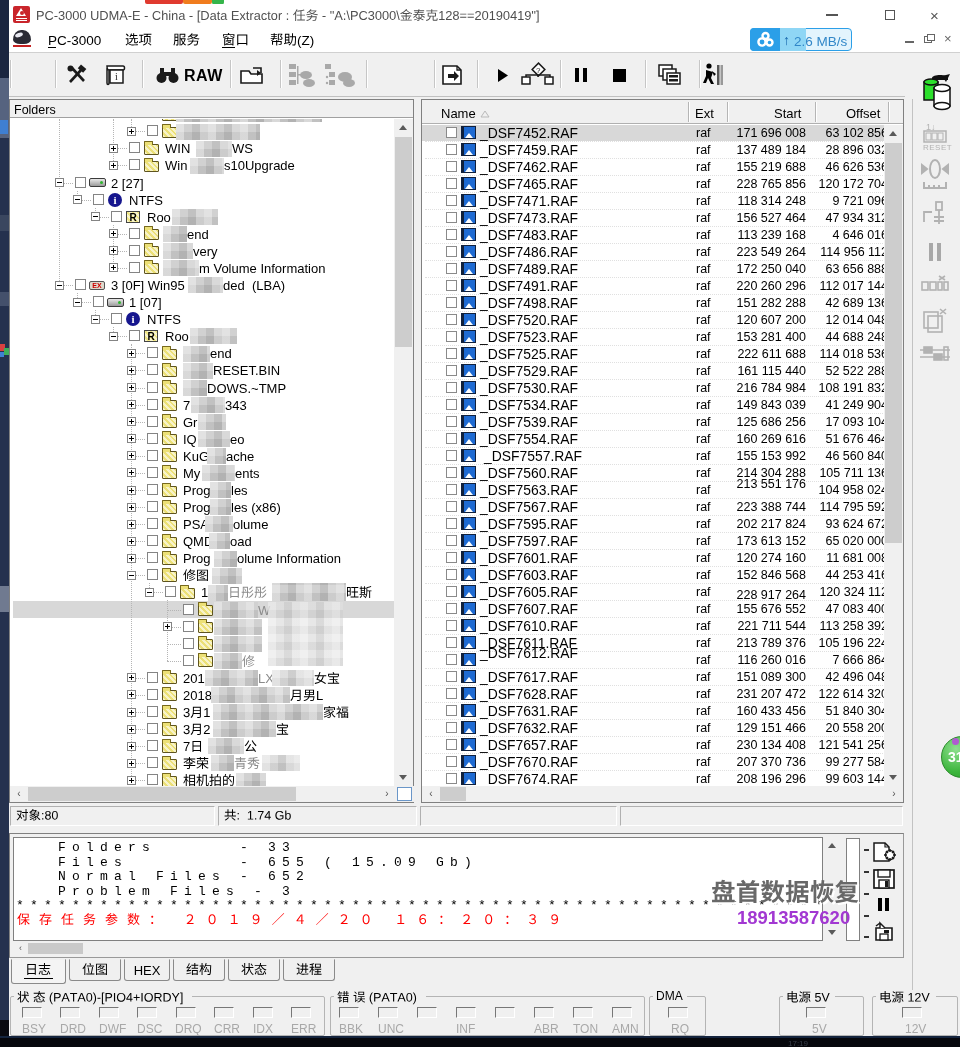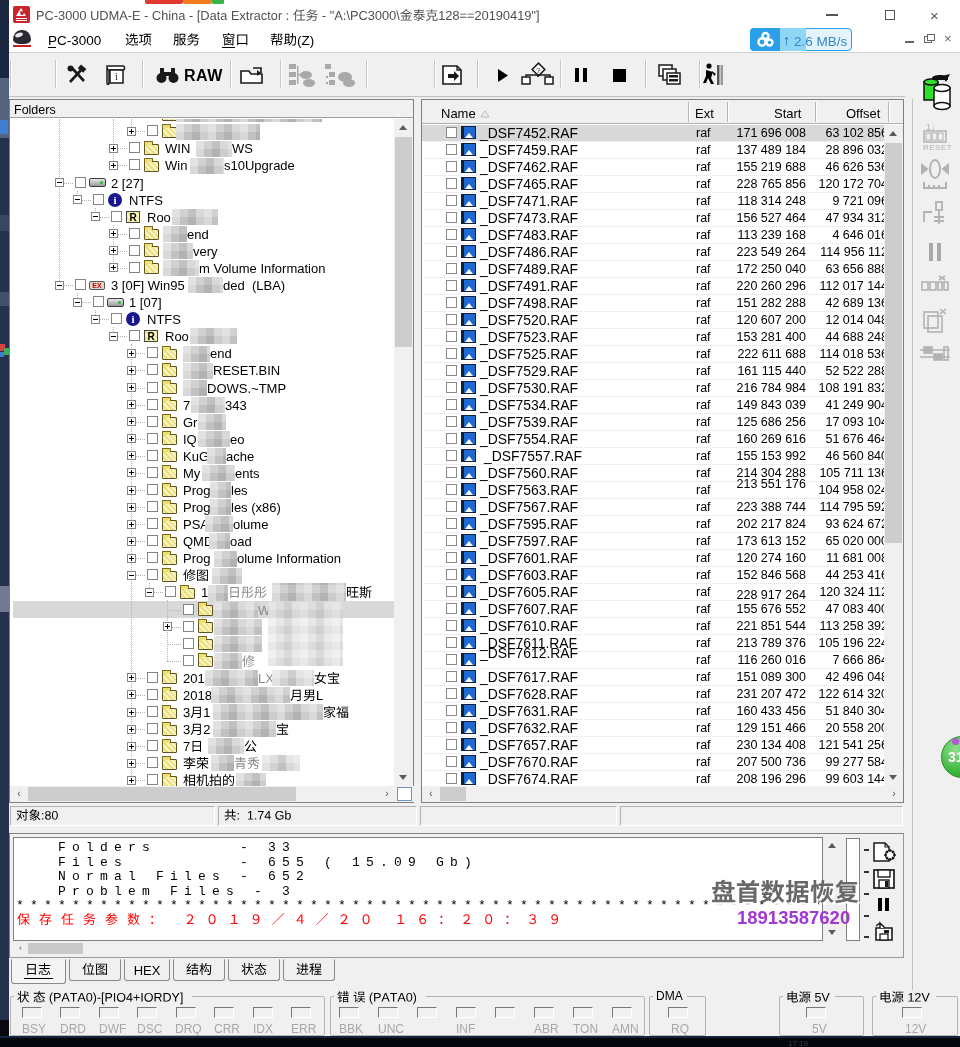--- a/index.html
+++ b/index.html
@@ -886,21 +886,21 @@
 <div class="lic" style="left:39px;top:477.0px"></div>
 <div class="lnm" style="left:58px;top:477.5px">_DSF7607.RAF</div>
 <div class="lnm" style="left:274px;top:477.5px;font-size:12.5px">raf</div>
 <div class="lnum" style="left:274px;top:477.5px;width:110px">155 676 552</div>
 <div class="lnum" style="left:356px;top:477.5px;width:110px">47 083 400</div>
 <div class="a" style="left:3px;top:509.0px;width:458px;border-top:1px dotted #e0e0e0"></div>
 <div class="lcb" style="left:24px;top:495.0px"></div>
 <div class="lic" style="left:39px;top:494.0px"></div>
 <div class="lnm" style="left:58px;top:494.5px">_DSF7610.RAF</div>
 <div class="lnm" style="left:274px;top:494.5px;font-size:12.5px">raf</div>
-<div class="lnum" style="left:274px;top:494.5px;width:110px">221 851 544</div>
+<div class="lnum" style="left:274px;top:494.5px;width:110px">221 711 544</div>
 <div class="lnum" style="left:356px;top:494.5px;width:110px">113 258 392</div>
 <div class="a" style="left:3px;top:526.0px;width:458px;border-top:1px dotted #e0e0e0"></div>
 <div class="lcb" style="left:24px;top:512.0px"></div>
 <div class="lic" style="left:39px;top:511.0px"></div>
 <div class="lnm" style="left:58px;top:511.5px">_DSF7611.RAF</div>
 <div class="lnm" style="left:274px;top:511.5px;font-size:12.5px">raf</div>
 <div class="lnum" style="left:274px;top:511.5px;width:110px">213 789 376</div>
 <div class="lnum" style="left:356px;top:511.5px;width:110px">105 196 224</div>
 <div class="a" style="left:3px;top:543.0px;width:458px;border-top:1px dotted #e0e0e0"></div>
 <div class="lcb" style="left:24px;top:529.0px"></div>
@@ -942,21 +942,21 @@
 <div class="lic" style="left:39px;top:613.0px"></div>
 <div class="lnm" style="left:58px;top:613.5px">_DSF7657.RAF</div>
 <div class="lnm" style="left:274px;top:613.5px;font-size:12.5px">raf</div>
 <div class="lnum" style="left:274px;top:613.5px;width:110px">230 134 408</div>
 <div class="lnum" style="left:356px;top:613.5px;width:110px">121 541 256</div>
 <div class="a" style="left:3px;top:645.0px;width:458px;border-top:1px dotted #e0e0e0"></div>
 <div class="lcb" style="left:24px;top:631.0px"></div>
 <div class="lic" style="left:39px;top:630.0px"></div>
 <div class="lnm" style="left:58px;top:630.5px">_DSF7670.RAF</div>
 <div class="lnm" style="left:274px;top:630.5px;font-size:12.5px">raf</div>
-<div class="lnum" style="left:274px;top:630.5px;width:110px">207 500 736</div>
+<div class="lnum" style="left:274px;top:630.5px;width:110px">207 370 736</div>
 <div class="lnum" style="left:356px;top:630.5px;width:110px">99 277 584</div>
 
 <div class="lcb" style="left:24px;top:648.0px"></div>
 <div class="lic" style="left:39px;top:647.0px"></div>
 <div class="lnm" style="left:58px;top:647.5px">_DSF7674.RAF</div>
 <div class="lnm" style="left:274px;top:647.5px;font-size:12.5px">raf</div>
 <div class="lnum" style="left:274px;top:647.5px;width:110px">208 196 296</div>
 <div class="lnum" style="left:356px;top:647.5px;width:110px">99 603 144</div>
 </div>
 <div class="a" style="left:884px;top:125px;width:19px;height:661px;background:#f0f0f0"></div>

